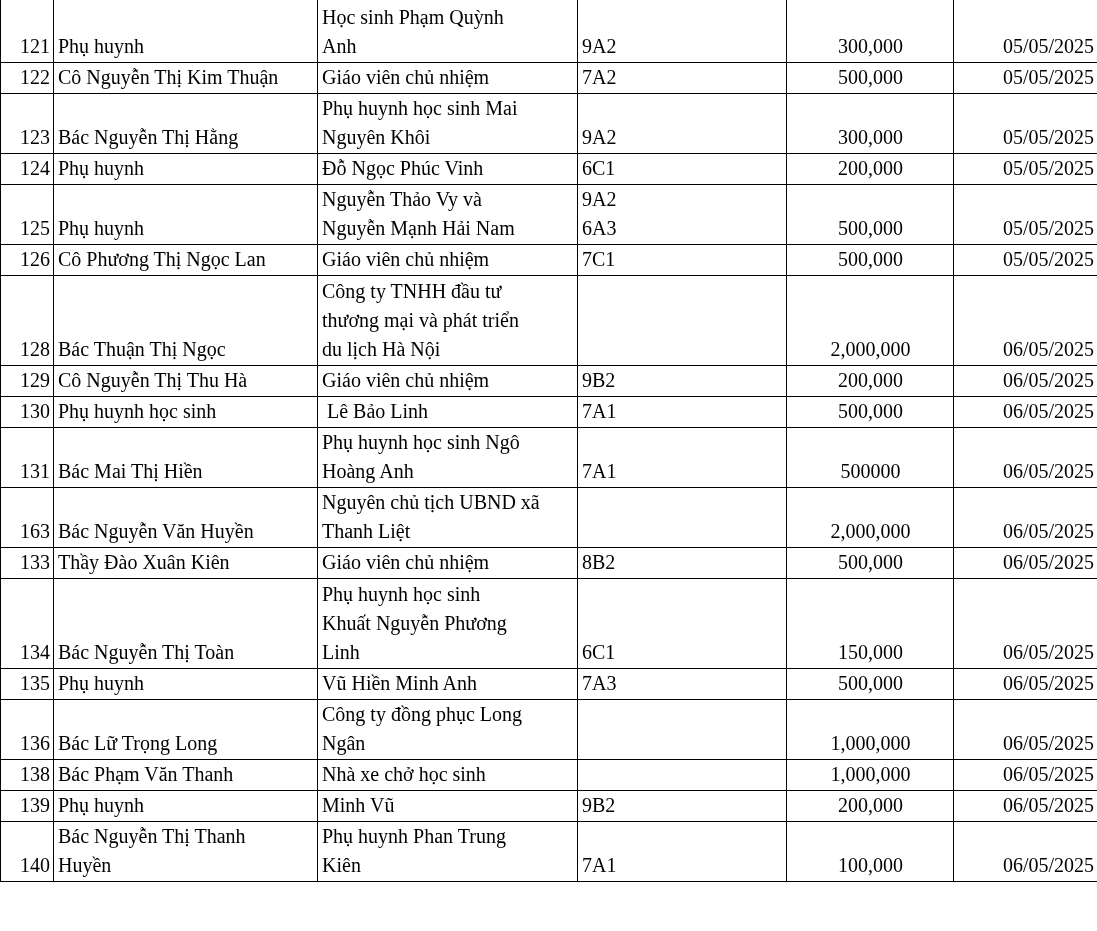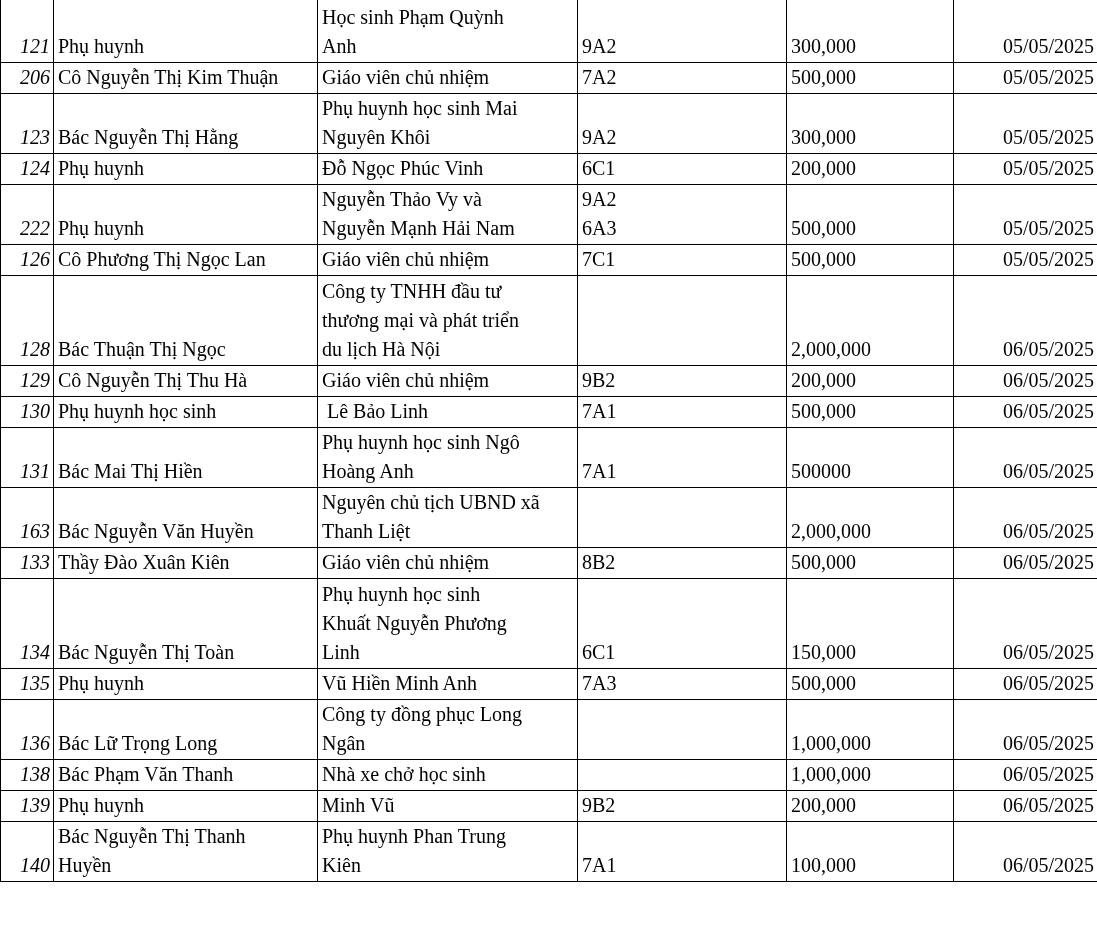--- a/index.html
+++ b/index.html
@@ -27,24 +27,23 @@
     line-height: 29px;
     white-space: pre-wrap;
     overflow: hidden;
   }
   table.sheet tr.first td {
     border-top: none;
   }
   td.c-no {
     text-align: right;
     padding-right: 3px;
-    font-style: italic;
   }
   td.c-amount {
-    text-align: left;
+    text-align: center;
     padding-right: 4px;
   }
   td.c-date {
     text-align: right;
     padding-right: 3px;
     border-right: none;
     margin-top: 23px;
   }
   tr.r30 { height: 30px; }
   tr.r58 { height: 58px; }
@@ -68,21 +67,21 @@
     <tr class="r62 first">
       <td class="c-no">121</td>
       <td class="c-name">Phụ huynh</td>
       <td class="c-desc">Học sinh Phạm Quỳnh
 Anh</td>
       <td class="c-class">9A2</td>
       <td class="c-amount">300,000</td>
       <td class="c-date">05/05/2025</td>
     </tr>
     <tr class="r30">
-      <td class="c-no">206</td>
+      <td class="c-no">122</td>
       <td class="c-name">Cô Nguyễn Thị Kim Thuận</td>
       <td class="c-desc">Giáo viên chủ nhiệm</td>
       <td class="c-class">7A2</td>
       <td class="c-amount">500,000</td>
       <td class="c-date">05/05/2025</td>
     </tr>
     <tr class="r60">
       <td class="c-no">123</td>
       <td class="c-name">Bác Nguyễn Thị Hằng</td>
       <td class="c-desc">Phụ huynh học sinh Mai
@@ -93,21 +92,21 @@
     </tr>
     <tr class="r30">
       <td class="c-no">124</td>
       <td class="c-name">Phụ huynh</td>
       <td class="c-desc">Đỗ Ngọc Phúc Vinh</td>
       <td class="c-class">6C1</td>
       <td class="c-amount">200,000</td>
       <td class="c-date">05/05/2025</td>
     </tr>
     <tr class="r60">
-      <td class="c-no">222</td>
+      <td class="c-no">125</td>
       <td class="c-name">Phụ huynh</td>
       <td class="c-desc">Nguyễn Thảo Vy và
 Nguyễn Mạnh Hải Nam</td>
       <td class="c-class">9A2
 6A3</td>
       <td class="c-amount">500,000</td>
       <td class="c-date">05/05/2025</td>
     </tr>
     <tr class="r30">
       <td class="c-no">126</td>

